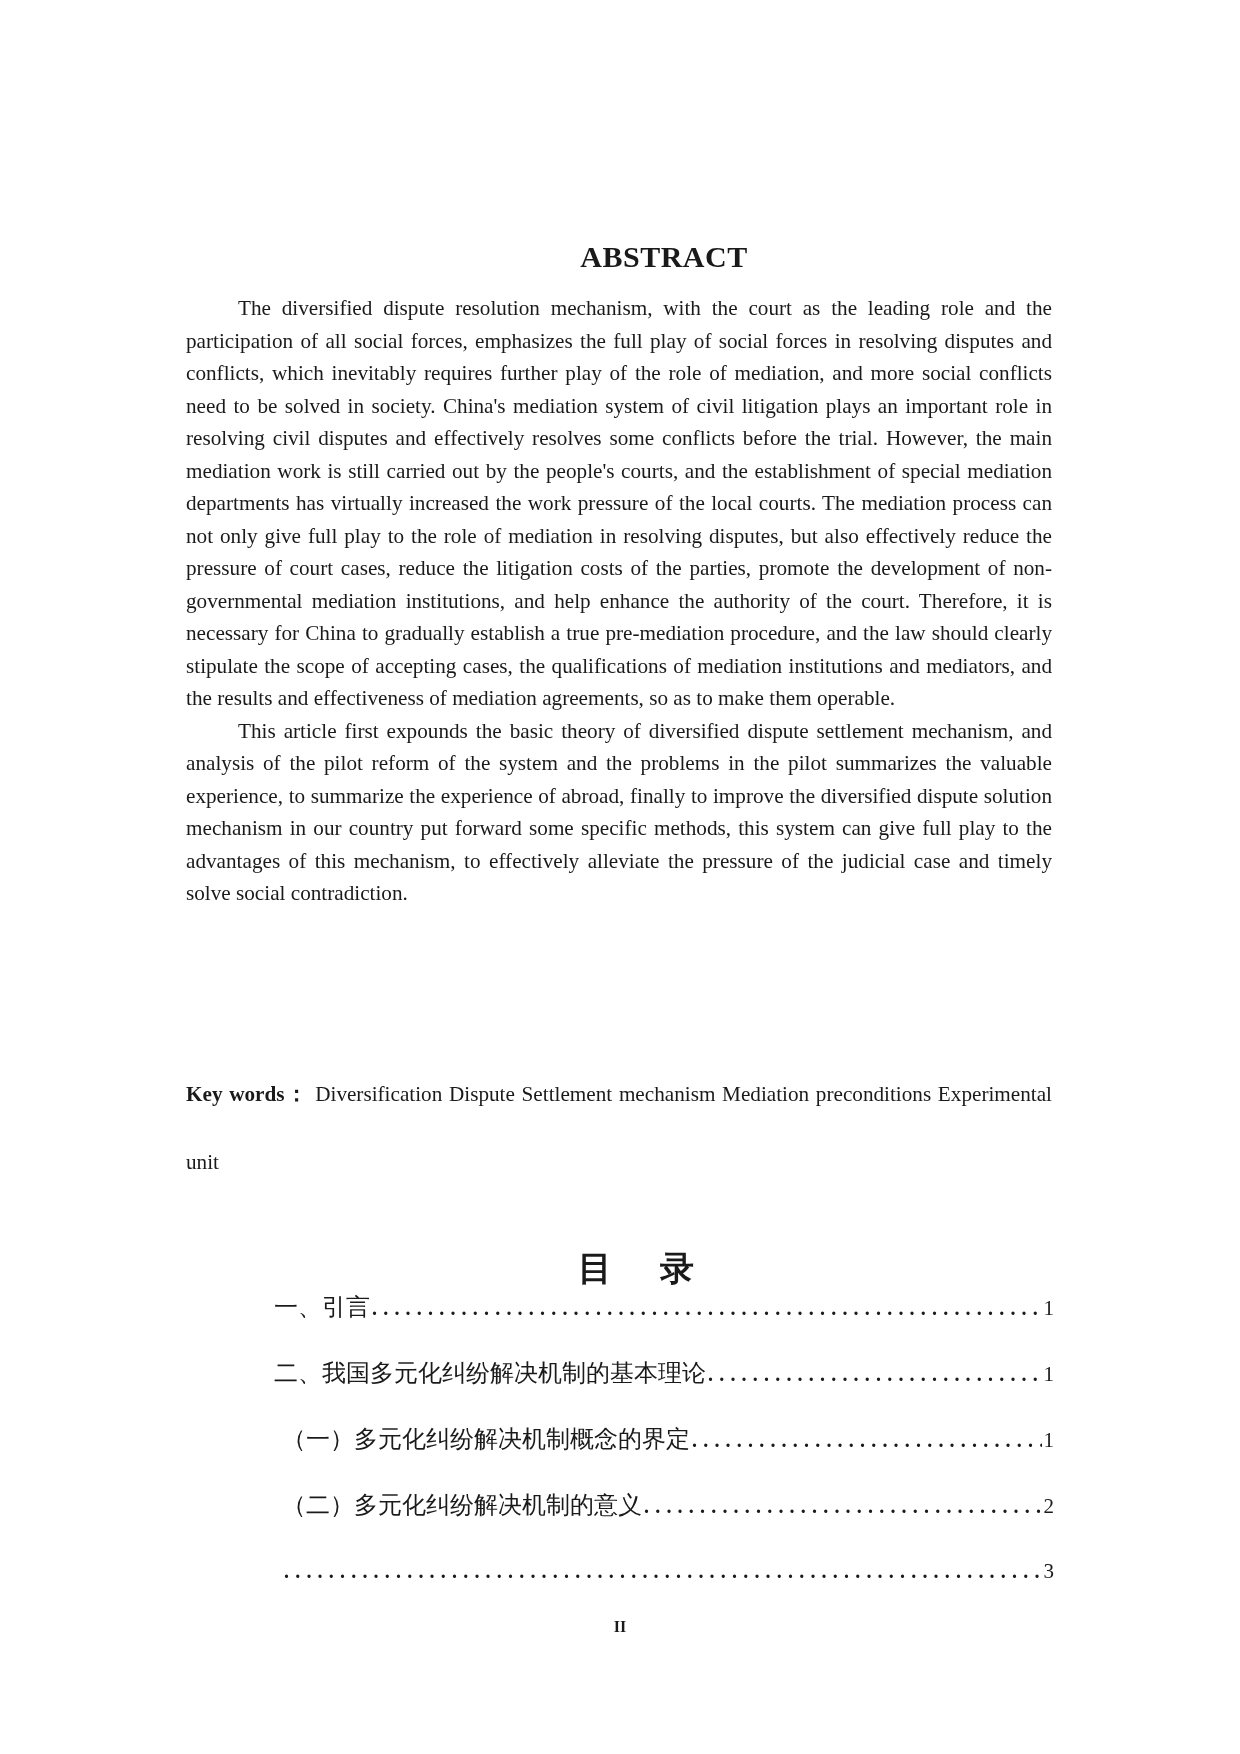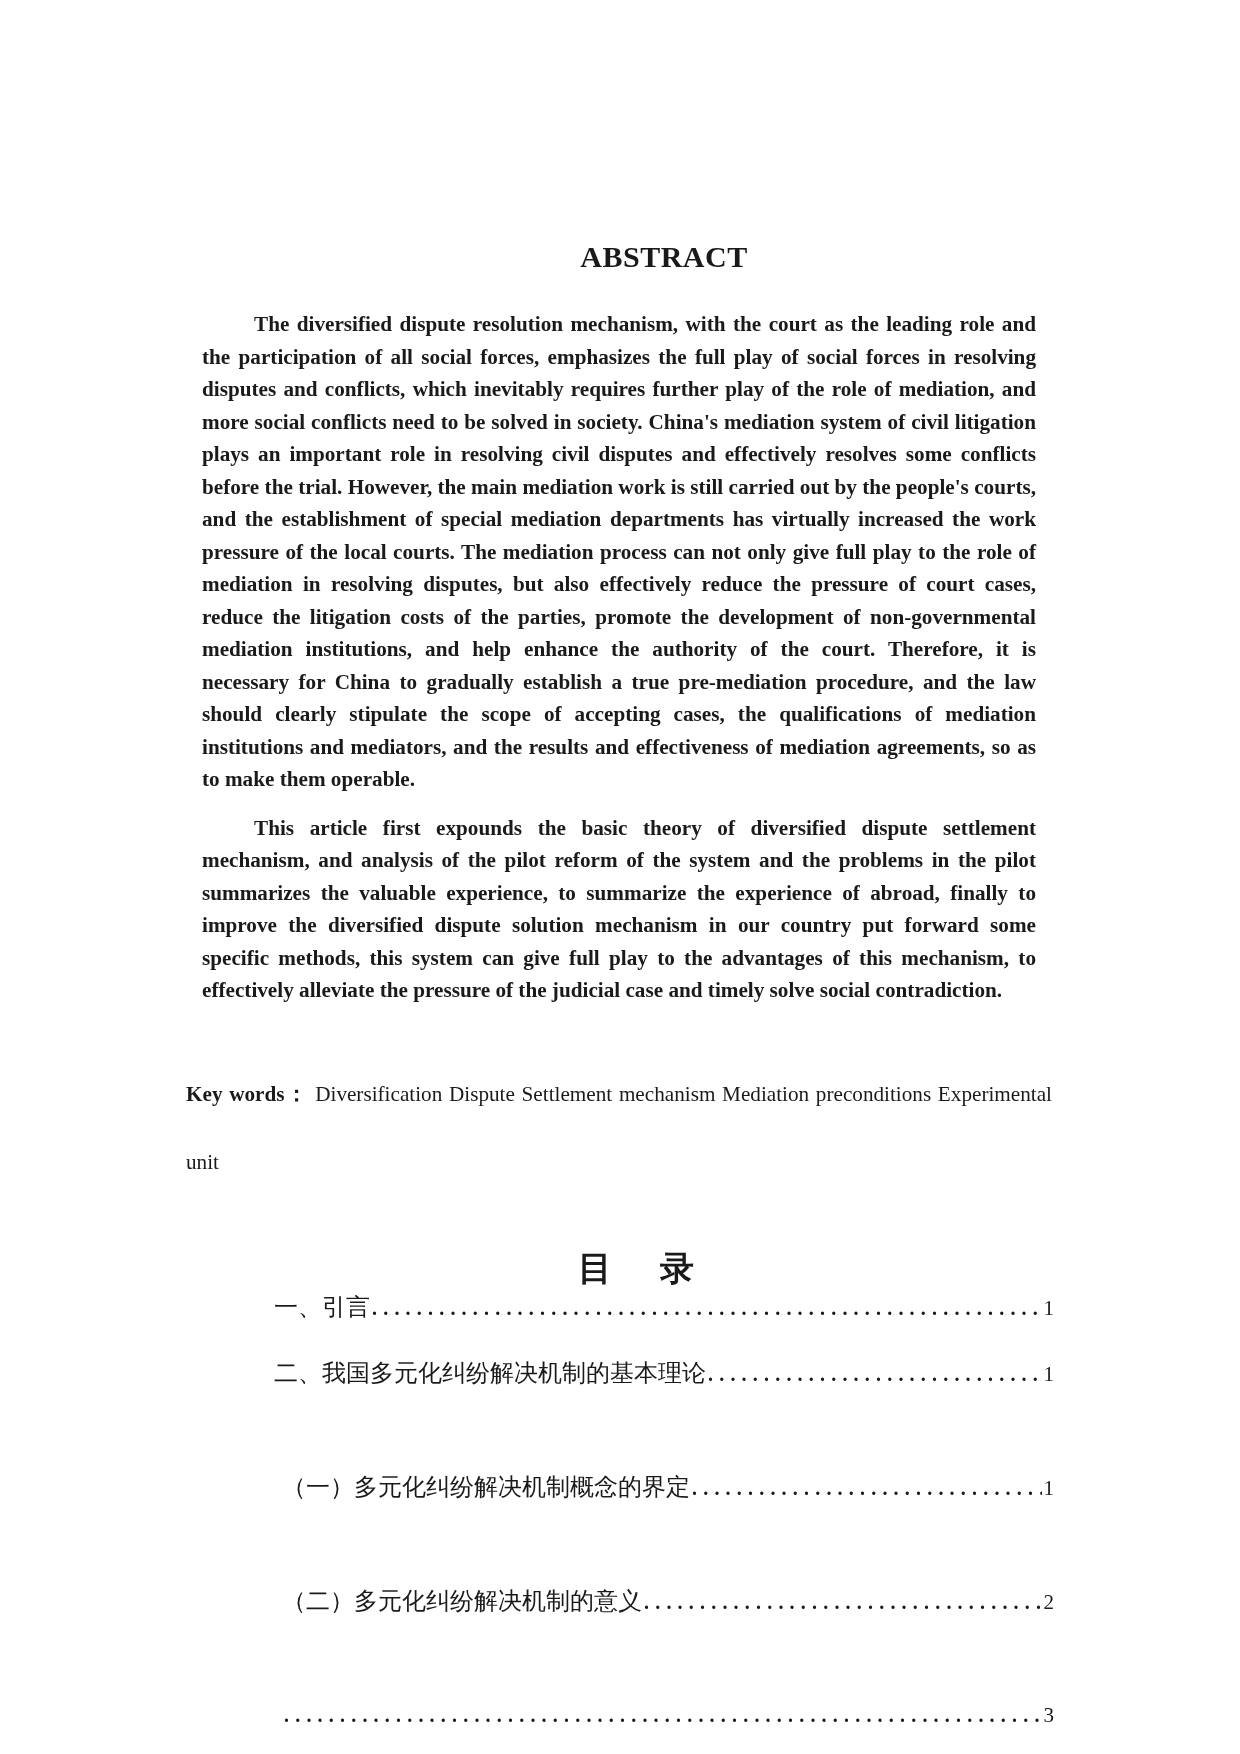--- a/index.html
+++ b/index.html
@@ -36,24 +36,23 @@
     .abstract-body {
       position: absolute;
       left: 186px;
       top: 292px;
       width: 866px;
       font-size: 21.2px;
       line-height: 32.5px;
       text-align: justify;
     }
     .abstract-body p {
-      margin: 16px;
+      margin: 0;
       text-indent: 52px;
       text-align: justify;
-      font-weight: bold;
     }
     .keywords {
       position: absolute;
       left: 186px;
       top: 1060px;
       width: 866px;
       font-size: 21.2px;
       line-height: 68px;
       text-align: justify;
       text-align-last: left;
@@ -80,21 +79,21 @@
       width: 780px;
       font-size: 25px;
     }
     .toc-item {
       display: flex;
       align-items: baseline;
       height: 66px;
       line-height: 44px;
       white-space: nowrap;
     }
-    .toc-item.level2 { padding-left: 8px; margin-top: 48px; }
+    .toc-item.level2 { padding-left: 8px; }
     .toc-item .toc-text {
       flex: 0 0 auto;
       font-family: Liberation Sans, sans-serif;
       font-size: 24px;
     }
     .toc-item .toc-leader {
       flex: 1 1 auto;
       overflow: hidden;
       font-family: "Liberation Serif", serif;
       font-weight: bold;
@@ -160,14 +159,15 @@
       <span class="toc-text">（二）多元化纠纷解决机制的意义</span>
       <span class="toc-leader"></span>
       <span class="toc-page">2</span>
     </div>
     <div class="toc-item level2">
       <span class="toc-leader"></span>
       <span class="toc-page">3</span>
     </div>
   </div>
 
+  <div class="page-number">II</div>
 
 </div>
 
 </body></html>

